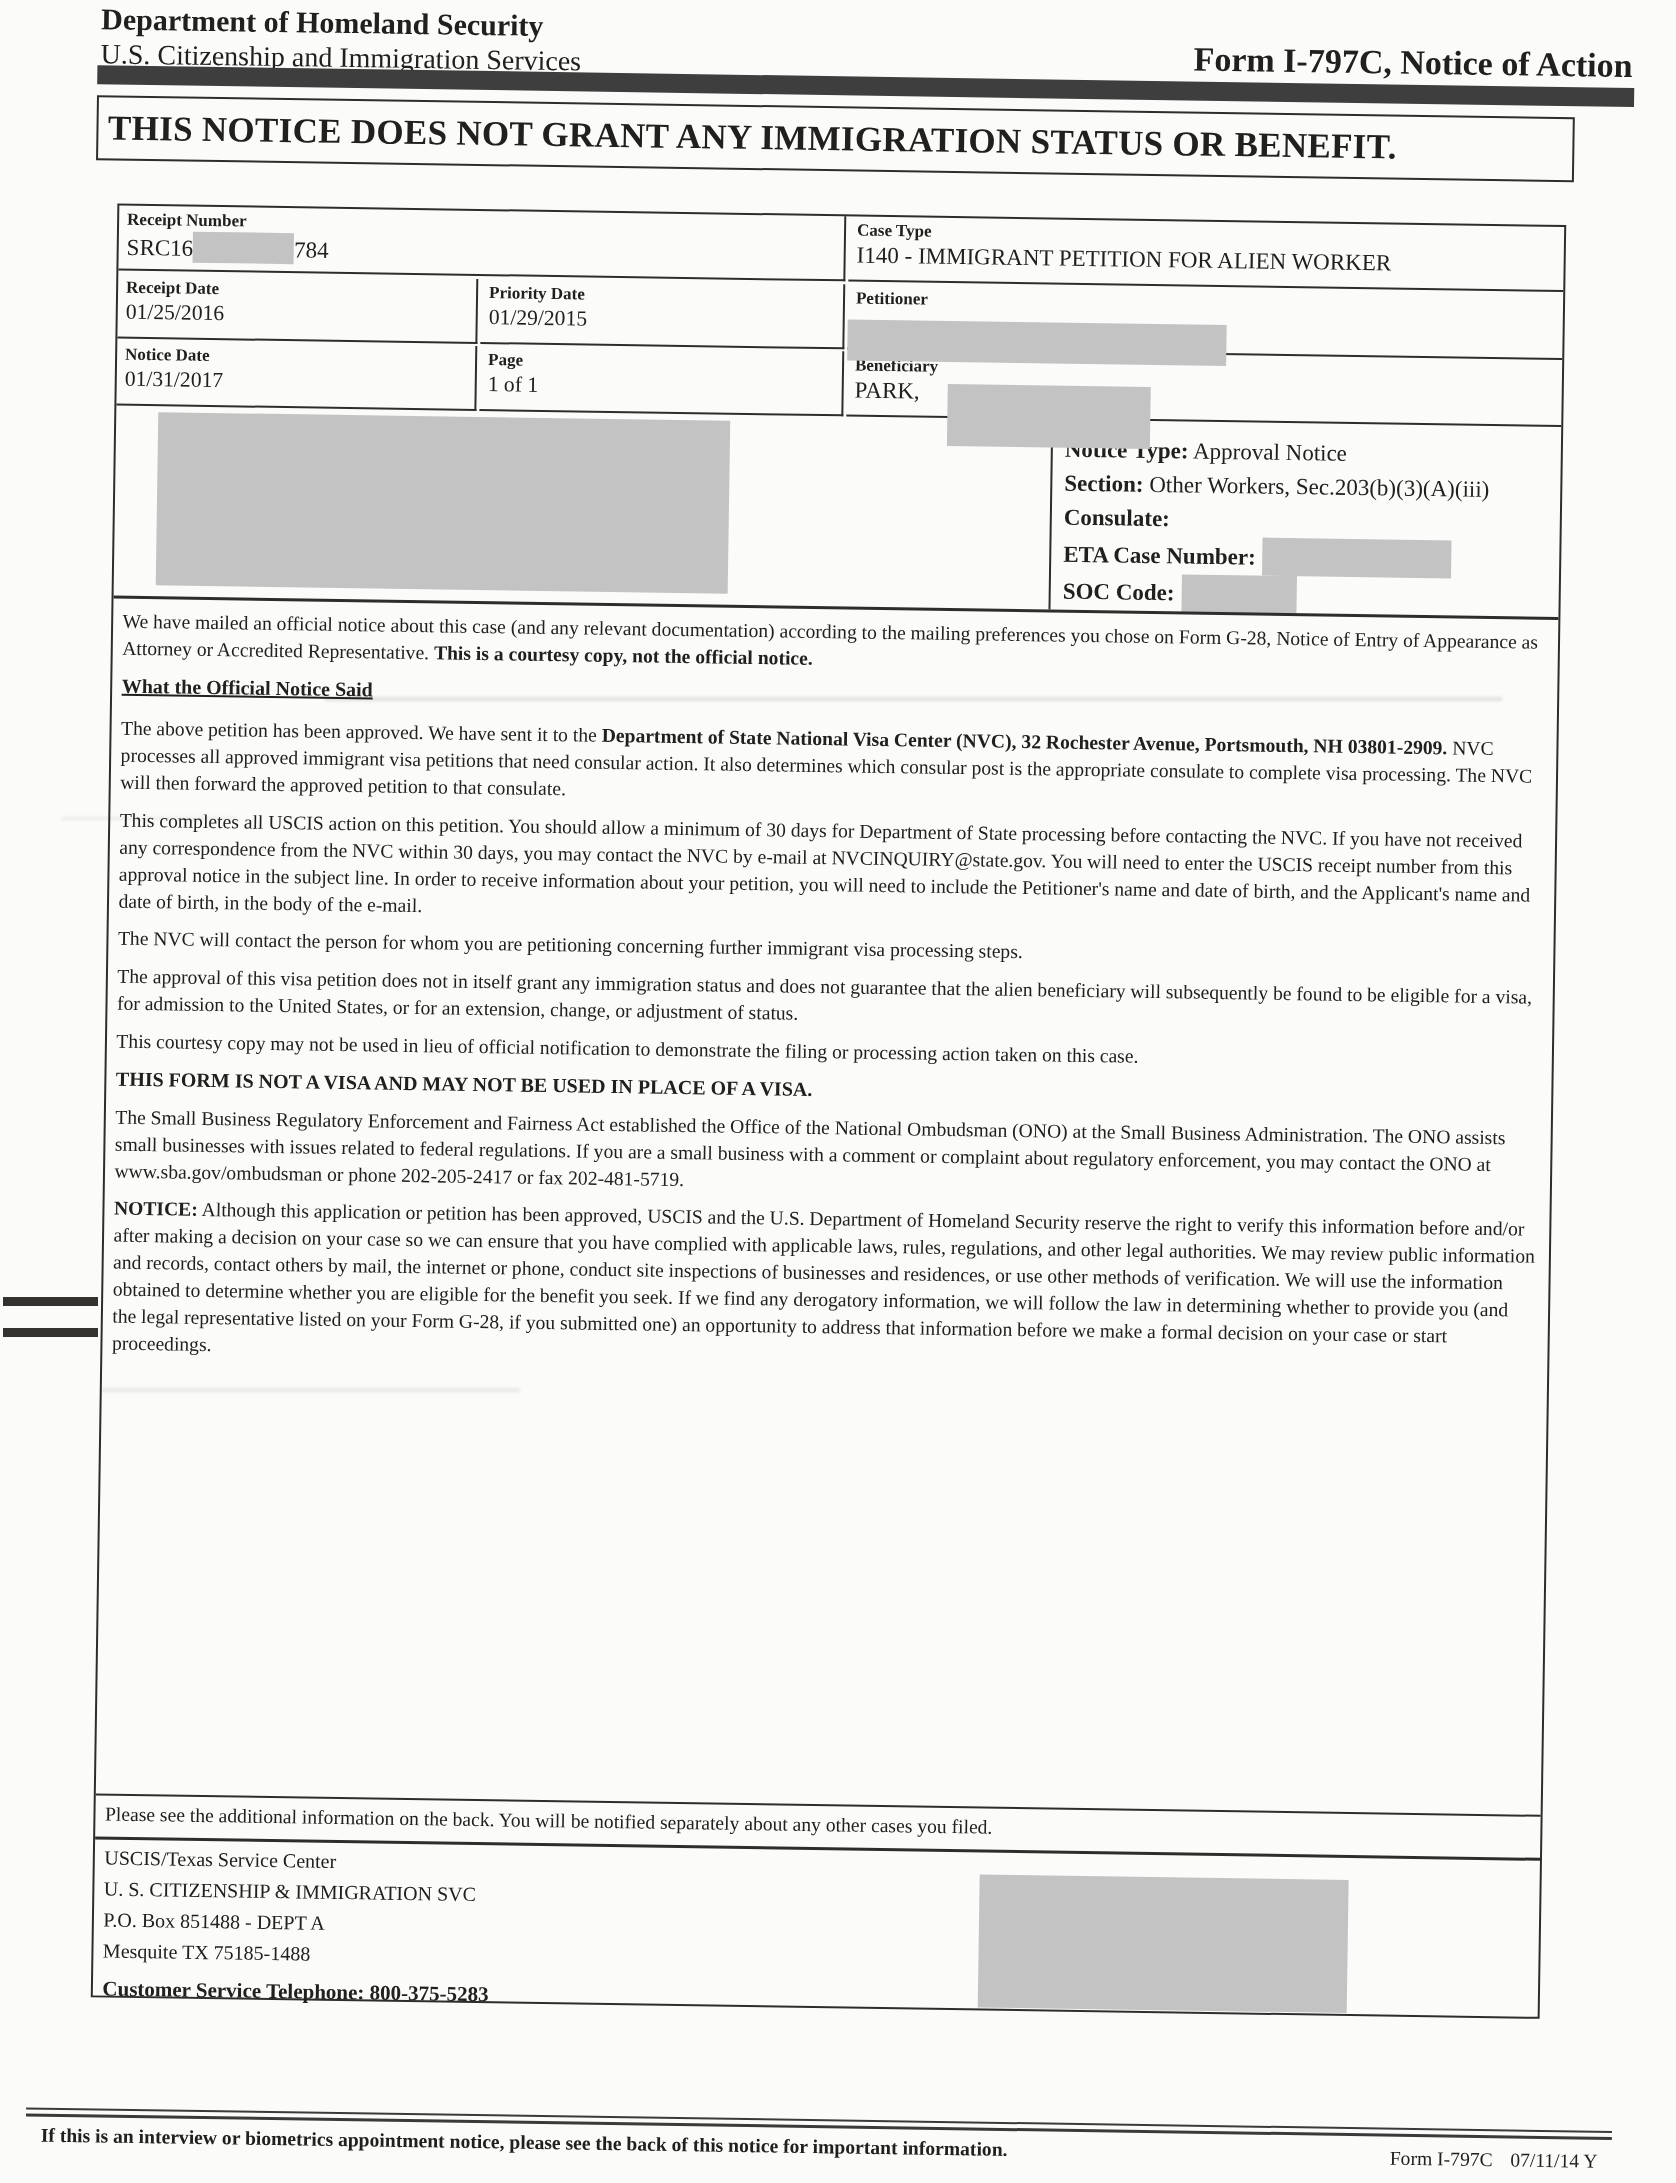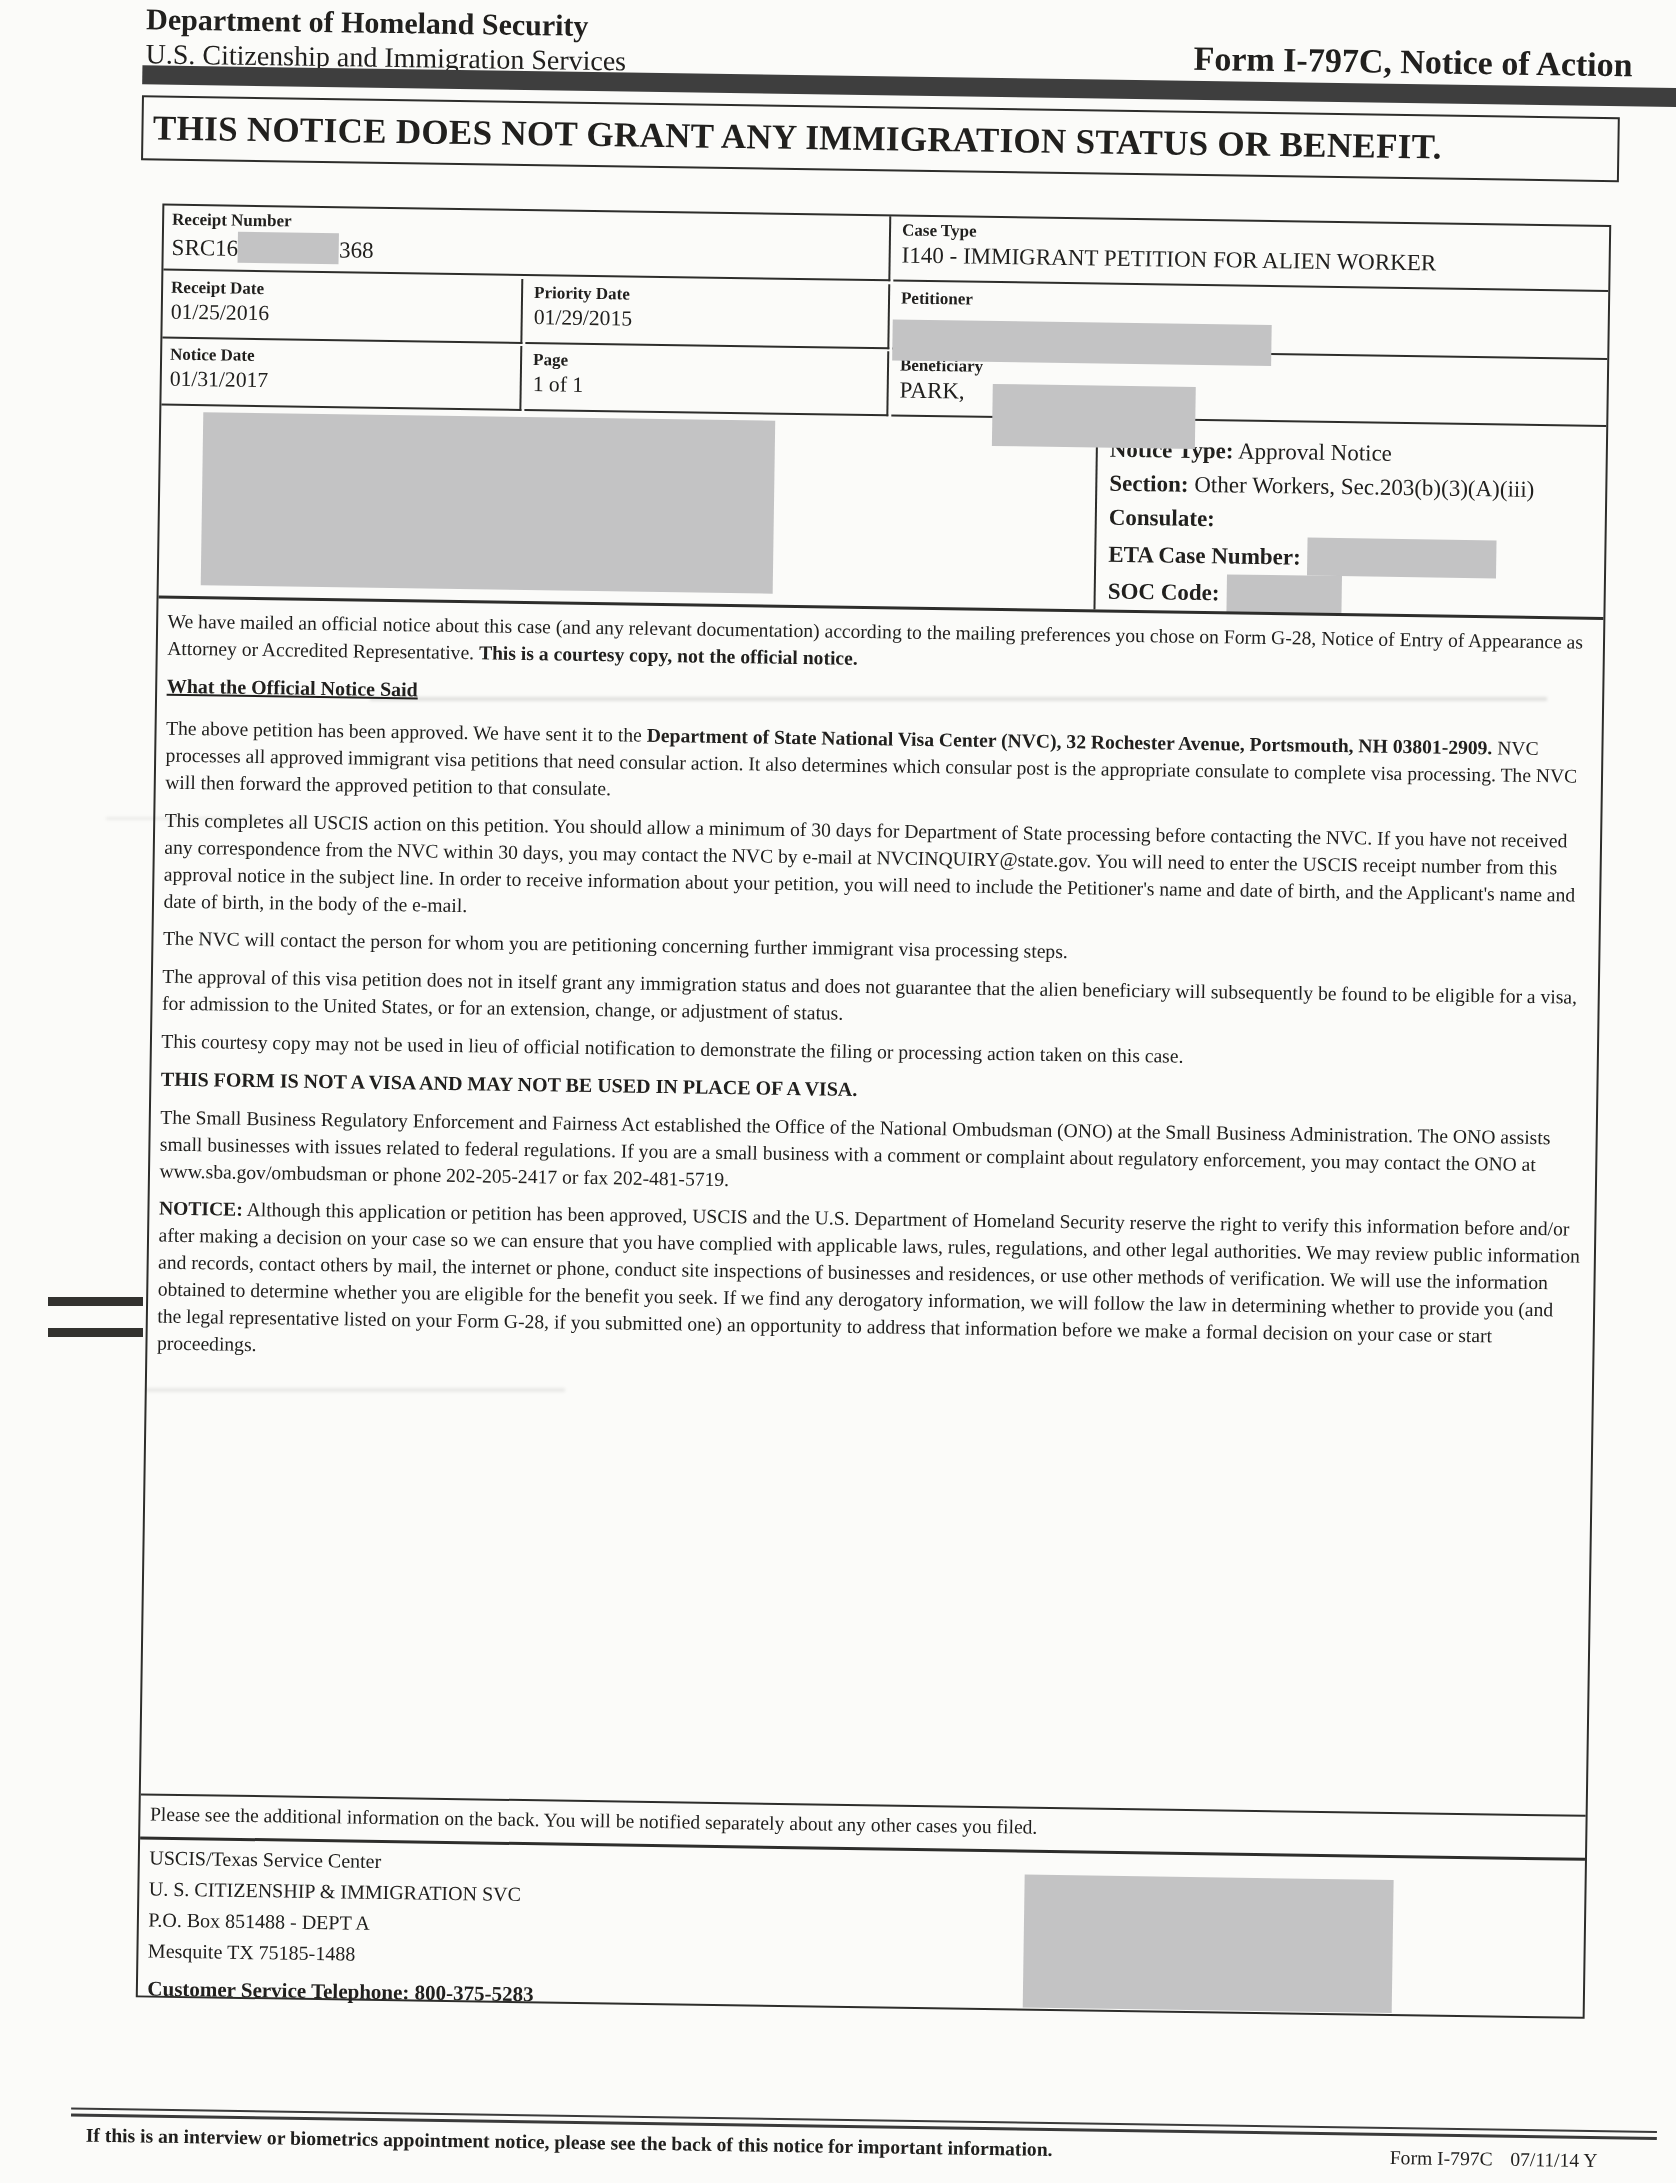--- a/index.html
+++ b/index.html
@@ -4,21 +4,21 @@
 <style>
   html,body{margin:0;padding:0;}
   body{
     width:1676px;height:2183px;
     background:#fbfbf9;
     font-family:"Liberation Serif","DejaVu Serif",serif;
     color:#21201e;
     overflow:hidden;
     position:relative;
   }
-  .page{position:absolute;inset:0;margin-left:45px;}
+  .page{position:absolute;inset:0;}
   .scan{position:absolute;inset:0;transform:rotate(0.85deg);transform-origin:81px 27px;}
 
   
   .agency{position:absolute;left:101px;top:1.4px;}
   .agency-line1{font-weight:bold;font-size:30px;line-height:35px;}
   .agency-line2{font-size:28px;line-height:35px;}
   .form-title{position:absolute;right:43px;top:24px;font-weight:bold;font-size:34px;}
   .top-bar{position:absolute;left:98px;top:65px;width:1537px;height:19px;background:#3e3e3e;}
   .banner{
     position:absolute;left:98px;top:95px;width:1474px;height:61px;
@@ -118,21 +118,21 @@
     <div class="top-bar"></div>
 
     <div class="banner">
       <span>THIS NOTICE DOES NOT GRANT ANY IMMIGRATION STATUS OR BENEFIT.</span>
     </div>
 
     <div class="main-box">
 
       <div class="cell b-r b-b cell-receipt-number">
         <span class="label">Receipt Number</span>
-        <span class="value big"><span>SRC16</span><span class="redact rn-box"></span><span>368</span></span>
+        <span class="value big"><span>SRC16</span><span class="redact rn-box"></span><span>784</span></span>
       </div>
       <div class="cell b-b cell-case-type">
         <span class="label">Case Type</span>
         <span class="value big">I140 - IMMIGRANT PETITION FOR ALIEN WORKER</span>
       </div>
       <div class="cell b-r b-b cell-receipt-date">
         <span class="label">Receipt Date</span>
         <span class="value">01/25/2016</span>
       </div>
       <div class="cell b-r b-b cell-priority-date">

